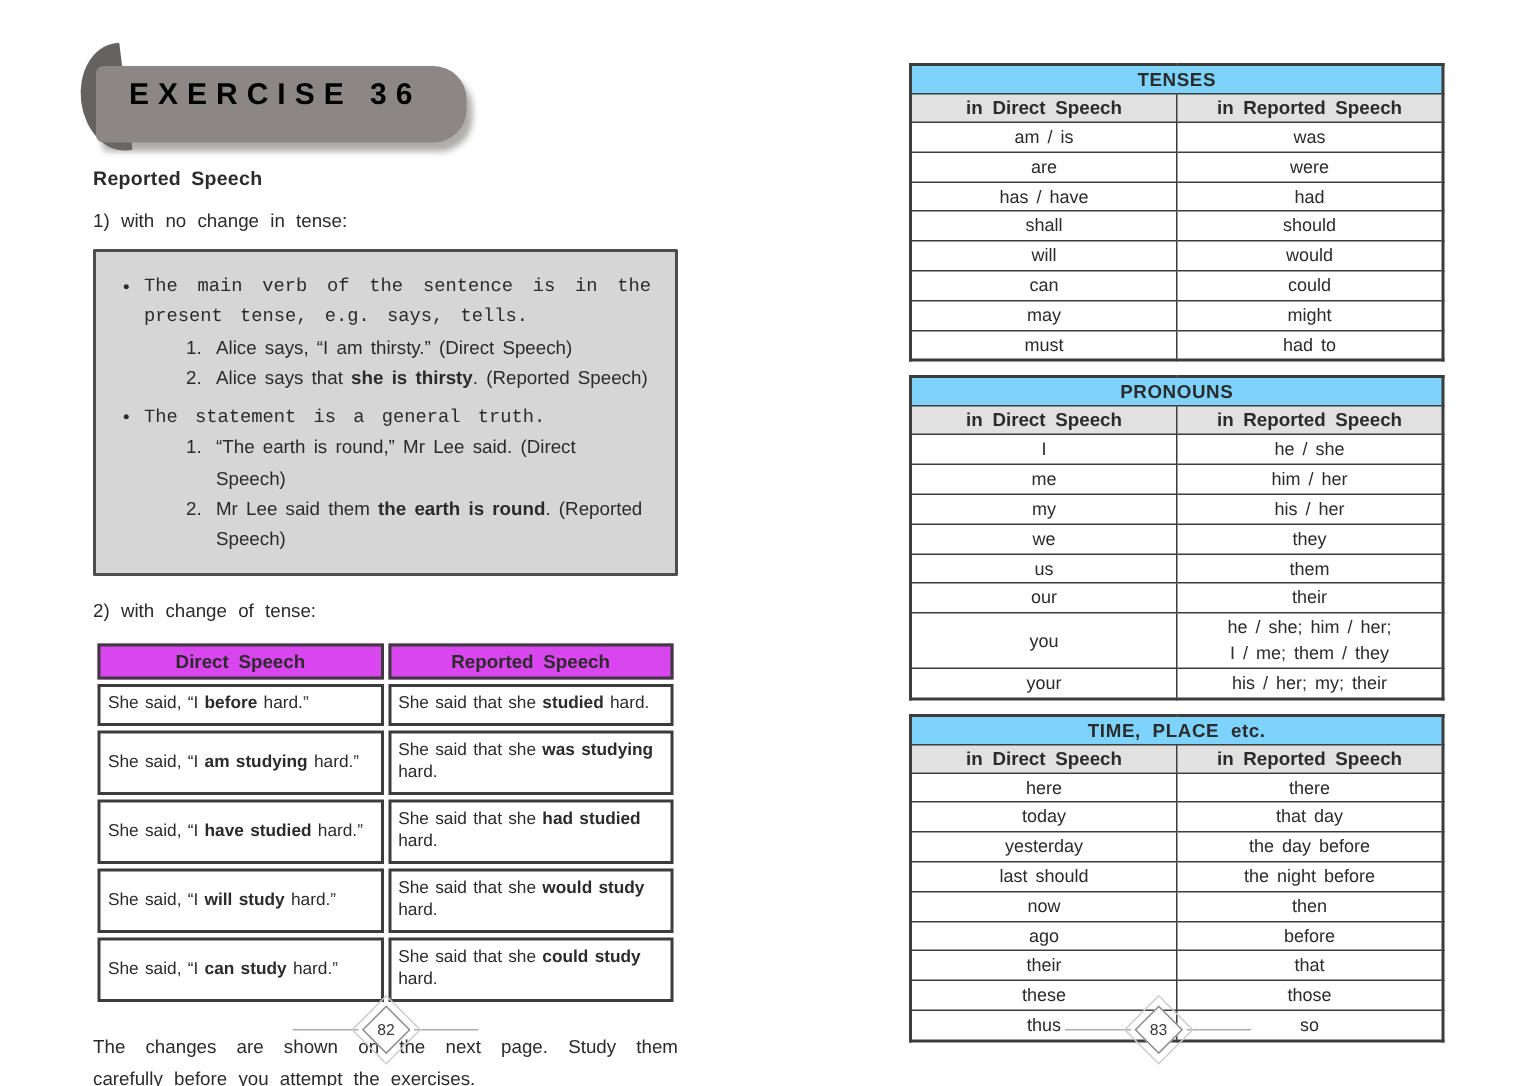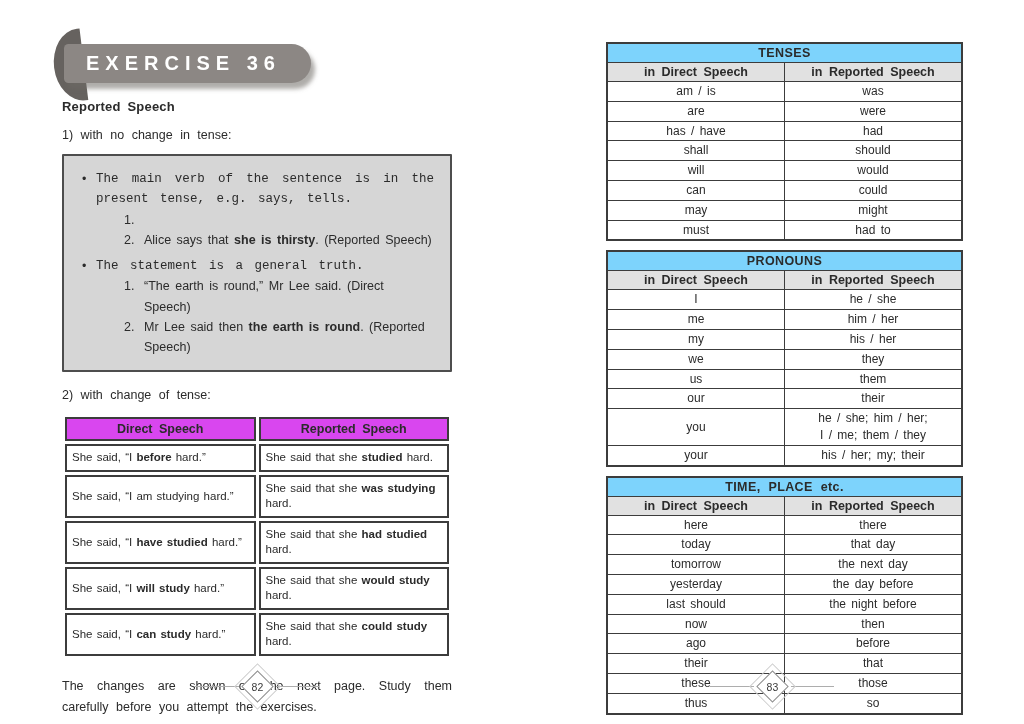--- a/index.html
+++ b/index.html
@@ -18,25 +18,25 @@
   .banner-wrap { position:relative; display:inline-block; margin-bottom:16px; margin-left:2px; }
   .banner-fold {
     position:absolute; left:-10px; top:-14px; width:30px; height:72px;
     background:#66625f;
     border-radius:100% 0 0 100% / 55% 0 0 55%;
     transform:rotate(-7deg);
   }
   .banner {
     position:relative;
     background:#8c8784;
-    color:#ffffff;
+    color:#000000;
     font-weight:700;
     font-size:20px;
     letter-spacing:6px;
-    padding:8px 30px 8px 22px;
+    padding:8px 30px 20px 22px;
     border-radius:5px 22px 22px 5px;
     box-shadow:4px 6px 4px rgba(110,105,100,.55);
     white-space:nowrap;
   }
 
   .page-title { font-weight:700; font-size:13px; margin-bottom:14px; letter-spacing:.2px; word-spacing:3px; }
   .section-label { font-size:12.5px; margin-bottom:12px; word-spacing:4px; }
 
   .info-box {
     background:#d6d6d6;
@@ -151,54 +151,55 @@
 
   <div class="section-label">1) with no change in tense:</div>
 
   <div class="info-box">
     <div class="bullet-row">
       <span class="bullet-marker">•</span>
       <span class="bullet-text">The main verb of the sentence is in the present tense, e.g. says, tells.</span>
     </div>
     <div class="num-row">
       <span class="num">1.</span>
+      <span class="num-text"><span>Alice says, “I am thirsty.” (Direct Speech)</span></span>
     </div>
     <div class="num-row">
       <span class="num">2.</span>
       <span class="num-text"><span>Alice says that </span><span style="font-weight: 700;">she is thirsty</span><span>. (Reported Speech)</span></span>
     </div>
     <div class="group-gap"></div>
     <div class="bullet-row">
       <span class="bullet-marker">•</span>
       <span class="bullet-text">The statement is a general truth.</span>
     </div>
     <div class="num-row">
       <span class="num">1.</span>
       <span class="num-text"><span>“The earth is round,” Mr Lee said. (Direct Speech)</span></span>
     </div>
     <div class="num-row">
       <span class="num">2.</span>
-      <span class="num-text"><span>Mr Lee said then </span><span style="font-weight: 700;">the earth is round</span><span>. (Reported Speech)</span></span>
+      <span class="num-text"><span>Mr Lee said them </span><span style="font-weight: 700;">the earth is round</span><span>. (Reported Speech)</span></span>
     </div>
   </div>
 
   <div class="section-label">2) with change of tense:</div>
 
   <table class="change-table">
     <tbody>
         <tr>
       <th>Direct Speech</th>
       <th>Reported Speech</th>
     </tr>
     <tr>
       <td><span>She said, “I </span><span style="font-weight: 700;">before</span><span> hard.”</span></td>
       <td><span>She said that she </span><span style="font-weight: 700;">studied</span><span> hard.</span></td>
     </tr>
     <tr>
-      <td><span>She said, “I </span><span style="font-weight: 400; margin-top: 18px;">am studying</span><span> hard.”</span></td>
+      <td><span>She said, “I </span><span style="font-weight: 700; margin-top: 18px;">am studying</span><span> hard.”</span></td>
       <td><span>She said that she </span><span style="font-weight: 700;">was studying</span><span> hard.</span></td>
     </tr>
     <tr>
       <td><span>She said, “I </span><span style="font-weight: 700;">have studied</span><span> hard.”</span></td>
       <td><span>She said that she </span><span style="font-weight: 700;">had studied</span><span> hard.</span></td>
     </tr>
     <tr>
       <td><span>She said, “I </span><span style="font-weight: 700;">will study</span><span> hard.”</span></td>
       <td><span>She said that she </span><span style="font-weight: 700;">would study</span><span> hard.</span></td>
     </tr>
@@ -312,24 +313,20 @@
       <th class="colhead">in Direct Speech</th>
       <th class="colhead">in Reported Speech</th>
     </tr>
     <tr>
           <td class="cell">here</td>
           <td class="cell">there</td>
         </tr>
     <tr>
           <td class="cell">today</td>
           <td class="cell">that day</td>
-        </tr>
-    <tr>
-          <td class="cell">tomorrow</td>
-          <td class="cell">the next day</td>
         </tr>
     <tr>
           <td class="cell">yesterday</td>
           <td class="cell">the day before</td>
         </tr>
     <tr>
           <td class="cell">last should</td>
           <td class="cell">the night before</td>
         </tr>
     <tr>

